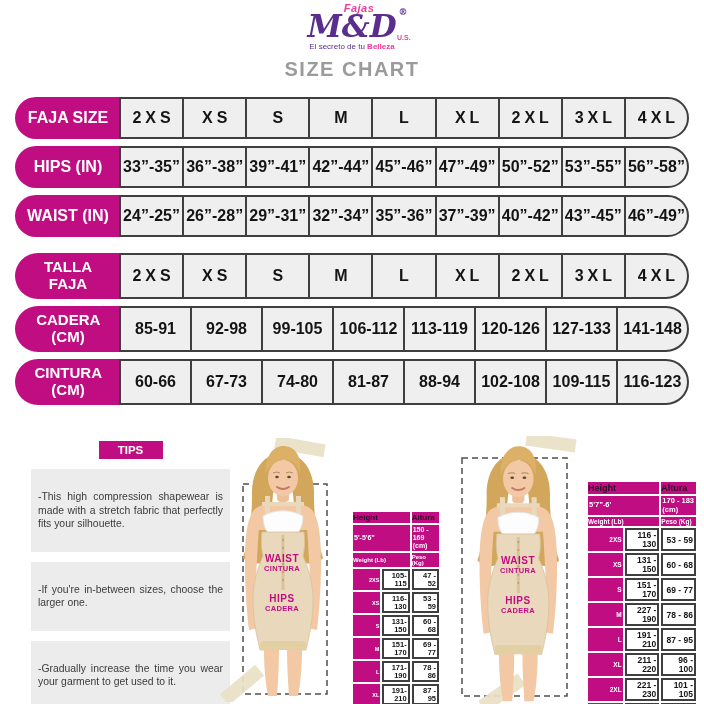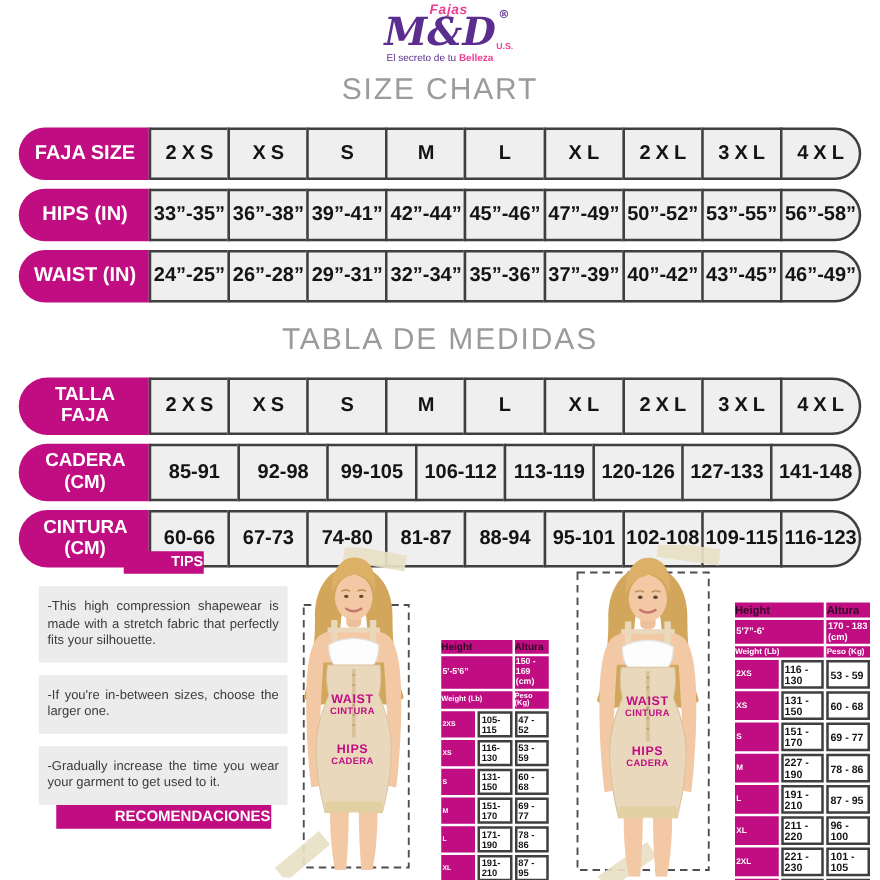--- a/index.html
+++ b/index.html
@@ -14,40 +14,40 @@
   
   .logo{text-align:center;padding-top:3px;line-height:1}
   .logo-fajas{color:var(--pink);font-weight:bold;font-style:italic;font-size:11px;letter-spacing:.5px;margin-left:14px}
   .logo-main{font-family:"DejaVu Serif",serif;font-style:italic;font-weight:bold;color:var(--purple);font-size:31px;position:relative;display:inline-block;margin-top:-3px}
   .logo-reg{font-size:9px;position:absolute;top:-3px;right:-11px}
   .logo-us{position:absolute;right:-14px;bottom:1px;color:var(--pink);font-size:7px;font-weight:bold;font-style:normal;font-family:"Liberation Sans",sans-serif}
   .logo-tagline{font-size:8px;color:var(--purple);margin-top:1px}
   .logo-tagline .accent{color:var(--pink);font-weight:bold}
 
   
-  .sec-title{text-align:center;font-size:24px;font-weight:400;color:var(--gray-title);letter-spacing:1.5px;margin:7px 0 6px}
+  .sec-title{text-align:center;font-size:20px;font-weight:700;color:var(--gray-title);letter-spacing:1.5px;margin:7px 0 6px}
 
   
   .chart{width:674px;margin:16px auto}
   .trow{display:flex;margin-bottom:7px}
   .h42{height:42px}.h46{height:46px}
   .tlabel{width:106px;flex:none;background:var(--magenta);color:#fff;display:flex;align-items:center;justify-content:center;text-align:center;font-weight:bold;font-size:16px;line-height:1.12;border-radius:21px 0 0 21px}
   .h46 .tlabel{border-radius:23px 0 0 23px;font-size:15px;padding:0 26px}
   .tcell{flex:1;background:var(--cellbg);border:2px solid var(--border);margin-left:-2px;display:flex;align-items:center;justify-content:center;font-weight:bold;font-size:16px;color:#141414}
   .trow .tcell:last-child{border-radius:0 21px 21px 0}
   .h46 .tcell:last-child{border-radius:0 23px 23px 0}
   .szc{letter-spacing:4px;padding-left:4px}
 
   
   .bottom{position:absolute;left:0;top:436px;width:704px;height:268px}
   .tips-col{position:absolute;left:31px;top:5px;width:199px}
-  .banner{background:var(--magenta);color:#fff;font-weight:bold;text-align:right;margin:0 auto}
+  .banner{background:var(--magenta);color:#fff;font-weight:bold;text-align:center;margin:0 auto}
   .banner.tips{width:64px;height:18px;font-size:11.5px;line-height:18px}
   .banner.reco{width:172px;height:19px;font-size:12px;line-height:19px;}
-  .note{background:#ececec;color:#3b3b3b;font-size:10.4px;line-height:1.3;text-align:justify;padding:10px 7px;margin-top:10px}
+  .note{background:#ececec;color:#3b3b3b;font-size:10.4px;line-height:1.3;text-align:justify;padding:21px 7px;margin-top:10px}
 
   
   .model{position:absolute}
   .model.left{left:217px;top:2px;width:132px;height:264px}
   .model.right{left:448px;top:0;width:148px;height:268px}
   .dash{fill:none;stroke:#4f4f4f;stroke-width:1.5;stroke-dasharray:6 4}
   .tape{fill:#e9e0c6;opacity:.92}
   .m-en{fill:var(--magenta);font:bold 10px "Liberation Sans",sans-serif;text-anchor:middle;letter-spacing:.5px}
   .m-es{fill:var(--magenta);font:bold 7.5px "Liberation Sans",sans-serif;text-anchor:middle;letter-spacing:.3px}
 
@@ -55,21 +55,21 @@
   .mini{position:absolute;border-collapse:separate;border-spacing:2px;table-layout:fixed}
   .mini.left{left:351px;top:74px;width:90px}
   .mini.right{left:586px;top:44px;width:112px}
   .mini th{background:var(--magenta);font-weight:bold;text-align:left;padding:1px 0}
   .mini .h1 th{color:#2d0a24;font-size:8px}
   .mini.right .h1 th{font-size:9px}
   .mini .h2 th{color:#fff;font-size:7px;line-height:1.15;padding:1px 1px}
   .mini .h3 th{color:#fff;font-size:6px}
   .mini.right .h2 th{font-size:7.5px}
   .mini.right .h3 th{font-size:6.5px}
-  .mini td{text-align:left;vertical-align:middle}
+  .mini td{text-align:right;vertical-align:middle}
   .mini .slab{background:var(--magenta);color:#fff;font-size:5.5px;font-weight:bold;width:15px}
   .mini.right .slab{font-size:6.5px;width:18px}
   .mini .val{background:#fff;border:2px solid var(--border);font-weight:bold;font-size:7.5px;color:#141414;height:10px;line-height:1}
   .mini.right .val{font-size:8.5px;height:12px}
 </style>
 </head>
 <body>
 
 <div class="page">
 
@@ -117,21 +117,20 @@
       <div class="tcell">29”-31”</div>
       <div class="tcell">32”-34”</div>
       <div class="tcell">35”-36”</div>
       <div class="tcell">37”-39”</div>
       <div class="tcell">40”-42”</div>
       <div class="tcell">43”-45”</div>
       <div class="tcell">46”-49”</div>
     </div>
   </div>
 
-  <div class="sec-title">TABLA DE MEDIDAS</div>
 
   <div class="chart">
     <div class="trow h46">
       <div class="tlabel">TALLA FAJA</div>
       <div class="tcell szc">2XS</div>
       <div class="tcell szc">XS</div>
       <div class="tcell szc">S</div>
       <div class="tcell szc">M</div>
       <div class="tcell szc">L</div>
       <div class="tcell szc">XL</div>
@@ -150,21 +149,20 @@
       <div class="tcell">127-133</div>
       <div class="tcell">141-148</div>
     </div>
     <div class="trow h46">
       <div class="tlabel">CINTURA (CM)</div>
       <div class="tcell">60-66</div>
       <div class="tcell">67-73</div>
       <div class="tcell">74-80</div>
       <div class="tcell">81-87</div>
       <div class="tcell">88-94</div>
-      <div class="tcell">95-101</div>
       <div class="tcell">102-108</div>
       <div class="tcell">109-115</div>
       <div class="tcell">116-123</div>
     </div>
   </div>
 
   <div class="bottom">
 
     <div class="tips-col">
       <div class="banner tips">TIPS</div>

